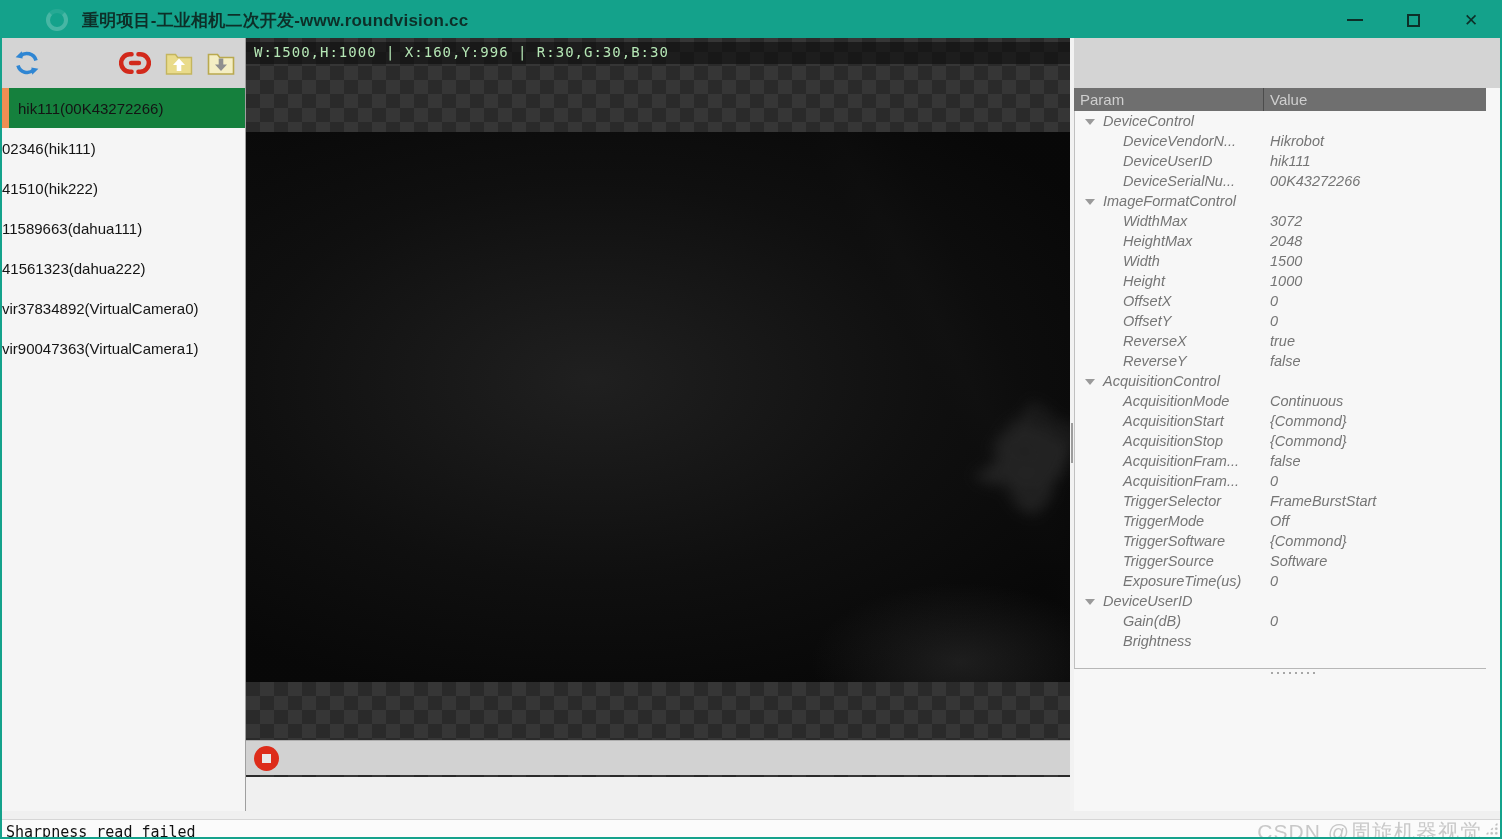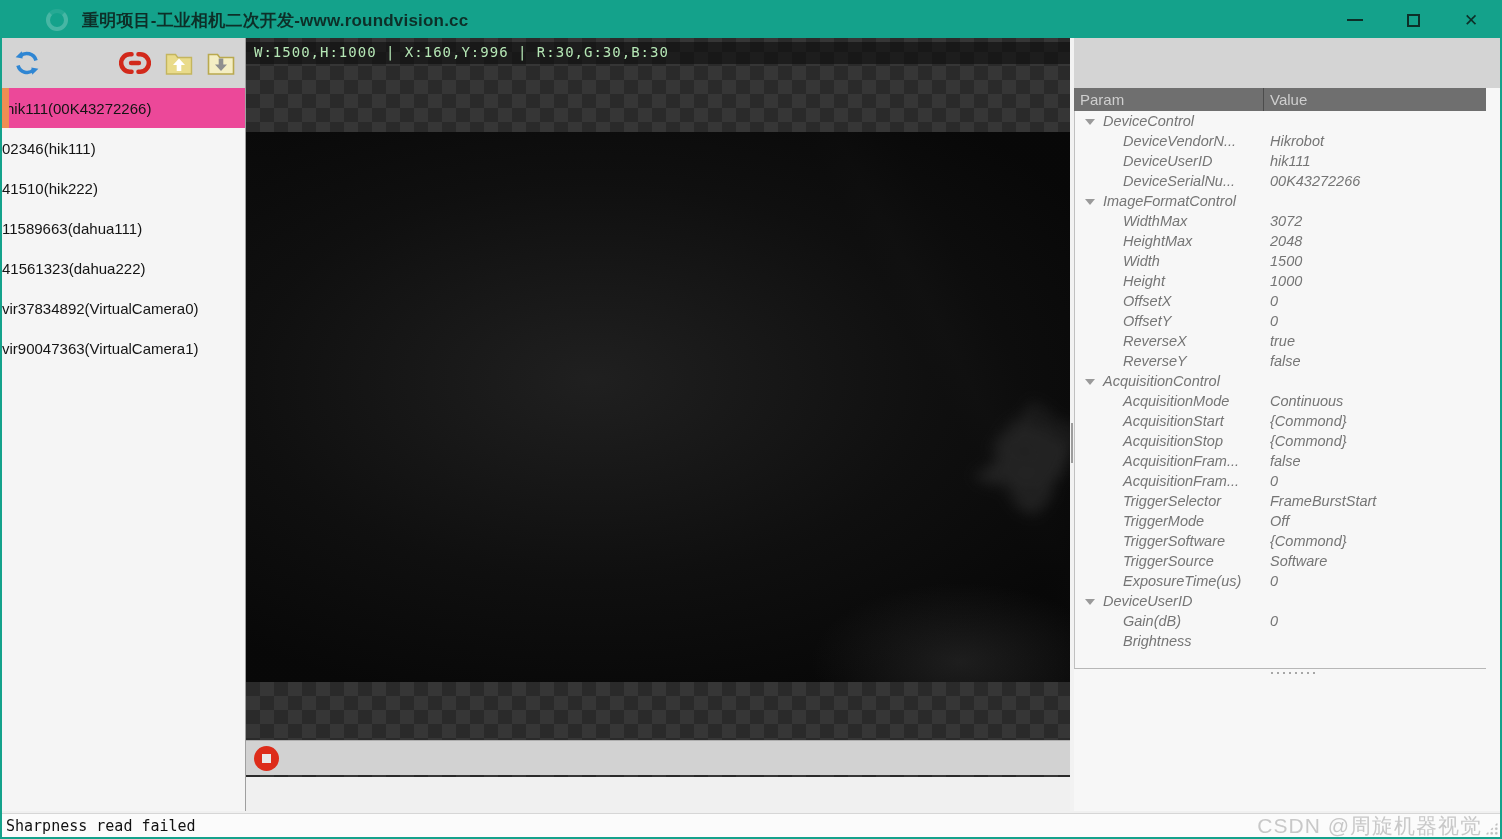--- a/index.html
+++ b/index.html
@@ -18,21 +18,21 @@
   .win-btn{width:58px;height:36px;display:flex;align-items:center;justify-content:center;color:#0d2f28;cursor:default;}
   .min-glyph{display:block;width:16px;height:0;border-top:2px solid #0d2f28;}
   .max-glyph{display:block;width:13px;height:13px;border:2px solid #0d2f28;}
   .close-glyph{font-size:17px;line-height:17px;color:#0d2f28;}
   
   .toolbar-left{position:absolute;left:0;top:36px;width:244px;height:50px;background:#d4d4d4;border-right:1px solid #9f9f9f;}
   .tb-icon{position:absolute;top:10px;width:30px;height:30px;display:flex;align-items:center;justify-content:center;cursor:pointer;}
   
   .device-list{position:absolute;left:0;top:86px;width:244px;height:723px;background:#f5f5f5;border-right:1px solid #9f9f9f;}
   .dev-row{position:relative;height:40px;display:flex;align-items:center;font-size:15px;color:#141414;cursor:pointer;}
-  .dev-row.selected{background:#ec4899;padding-left:4px;}
+  .dev-row.selected{background:#15803d;padding-left:16px;}
   .dev-row.selected .accent{position:absolute;left:0;top:0;width:7px;height:100%;background:#ee8e53;}
   
   .viewer{position:absolute;left:244px;top:36px;width:824px;height:739px;
     background-color:#2a2a2a;
     background-image:
       linear-gradient(45deg,#363636 25%,transparent 25%,transparent 75%,#363636 75%),
       linear-gradient(45deg,#363636 25%,transparent 25%,transparent 75%,#363636 75%);
     background-size:28px 28px;background-position:0 0,14px 14px;
     overflow:hidden;}
   .overlay-strip{position:absolute;left:0;top:4px;width:100%;height:22px;background:rgba(10,10,10,0.55);}
@@ -69,21 +69,21 @@
   .p-row.item .p-label{position:absolute;left:48px;top:0;line-height:20px;}
   .p-row .p-value{position:absolute;left:195px;top:0;line-height:20px;}
   .tree-grip{position:absolute;left:195px;top:633px;width:46px;height:4px;background-image:radial-gradient(#a7a7a7 1px,transparent 1.2px);background-size:6px 4px;}
   
   .vscroll{position:absolute;right:3px;top:50px;width:13px;height:581px;background:#c9c9c9;border:1px solid #dedede;}
   .vs-btn{position:absolute;left:0;width:11px;height:16px;background:#fdfdfd;border-radius:5px;display:flex;align-items:center;justify-content:center;cursor:pointer;}
   .vs-btn.up{top:0;} .vs-btn.down{bottom:0;}
   .vs-btn .nub{width:5px;height:5px;background:#cfcfcf;border-radius:2px;}
   .vs-thumb{position:absolute;left:0;top:14px;width:11px;height:362px;background:#fdfdfd;border-radius:6px;cursor:pointer;}
   
-  .statusbar{position:absolute;left:0;bottom:0;width:1498px;height:24px;background:#fbfbfb;border-top:1px solid #d6d6d6;}
+  .statusbar{position:absolute;left:0;bottom:0;width:1498px;height:18px;background:#fbfbfb;border-top:1px solid #d6d6d6;}
   .status-msg{position:absolute;left:4px;top:0;line-height:25px;font-family:"DejaVu Sans Mono",monospace;font-size:15px;color:#111;}
   .watermark{position:absolute;right:18px;top:-2px;line-height:28px;font-size:21px;color:#c8c8c8;letter-spacing:1px;}
   .grip{position:absolute;right:2px;bottom:2px;width:13px;height:13px;background-image:radial-gradient(#bdbdbd 1.1px, transparent 1.4px);background-size:4.5px 4.5px;clip-path:polygon(100% 0,100% 100%,0 100%);}
   svg{display:block;}
 </style>
 </head>
 <body>
 
 <div class="titlebar">
   <div class="spinner"></div>

